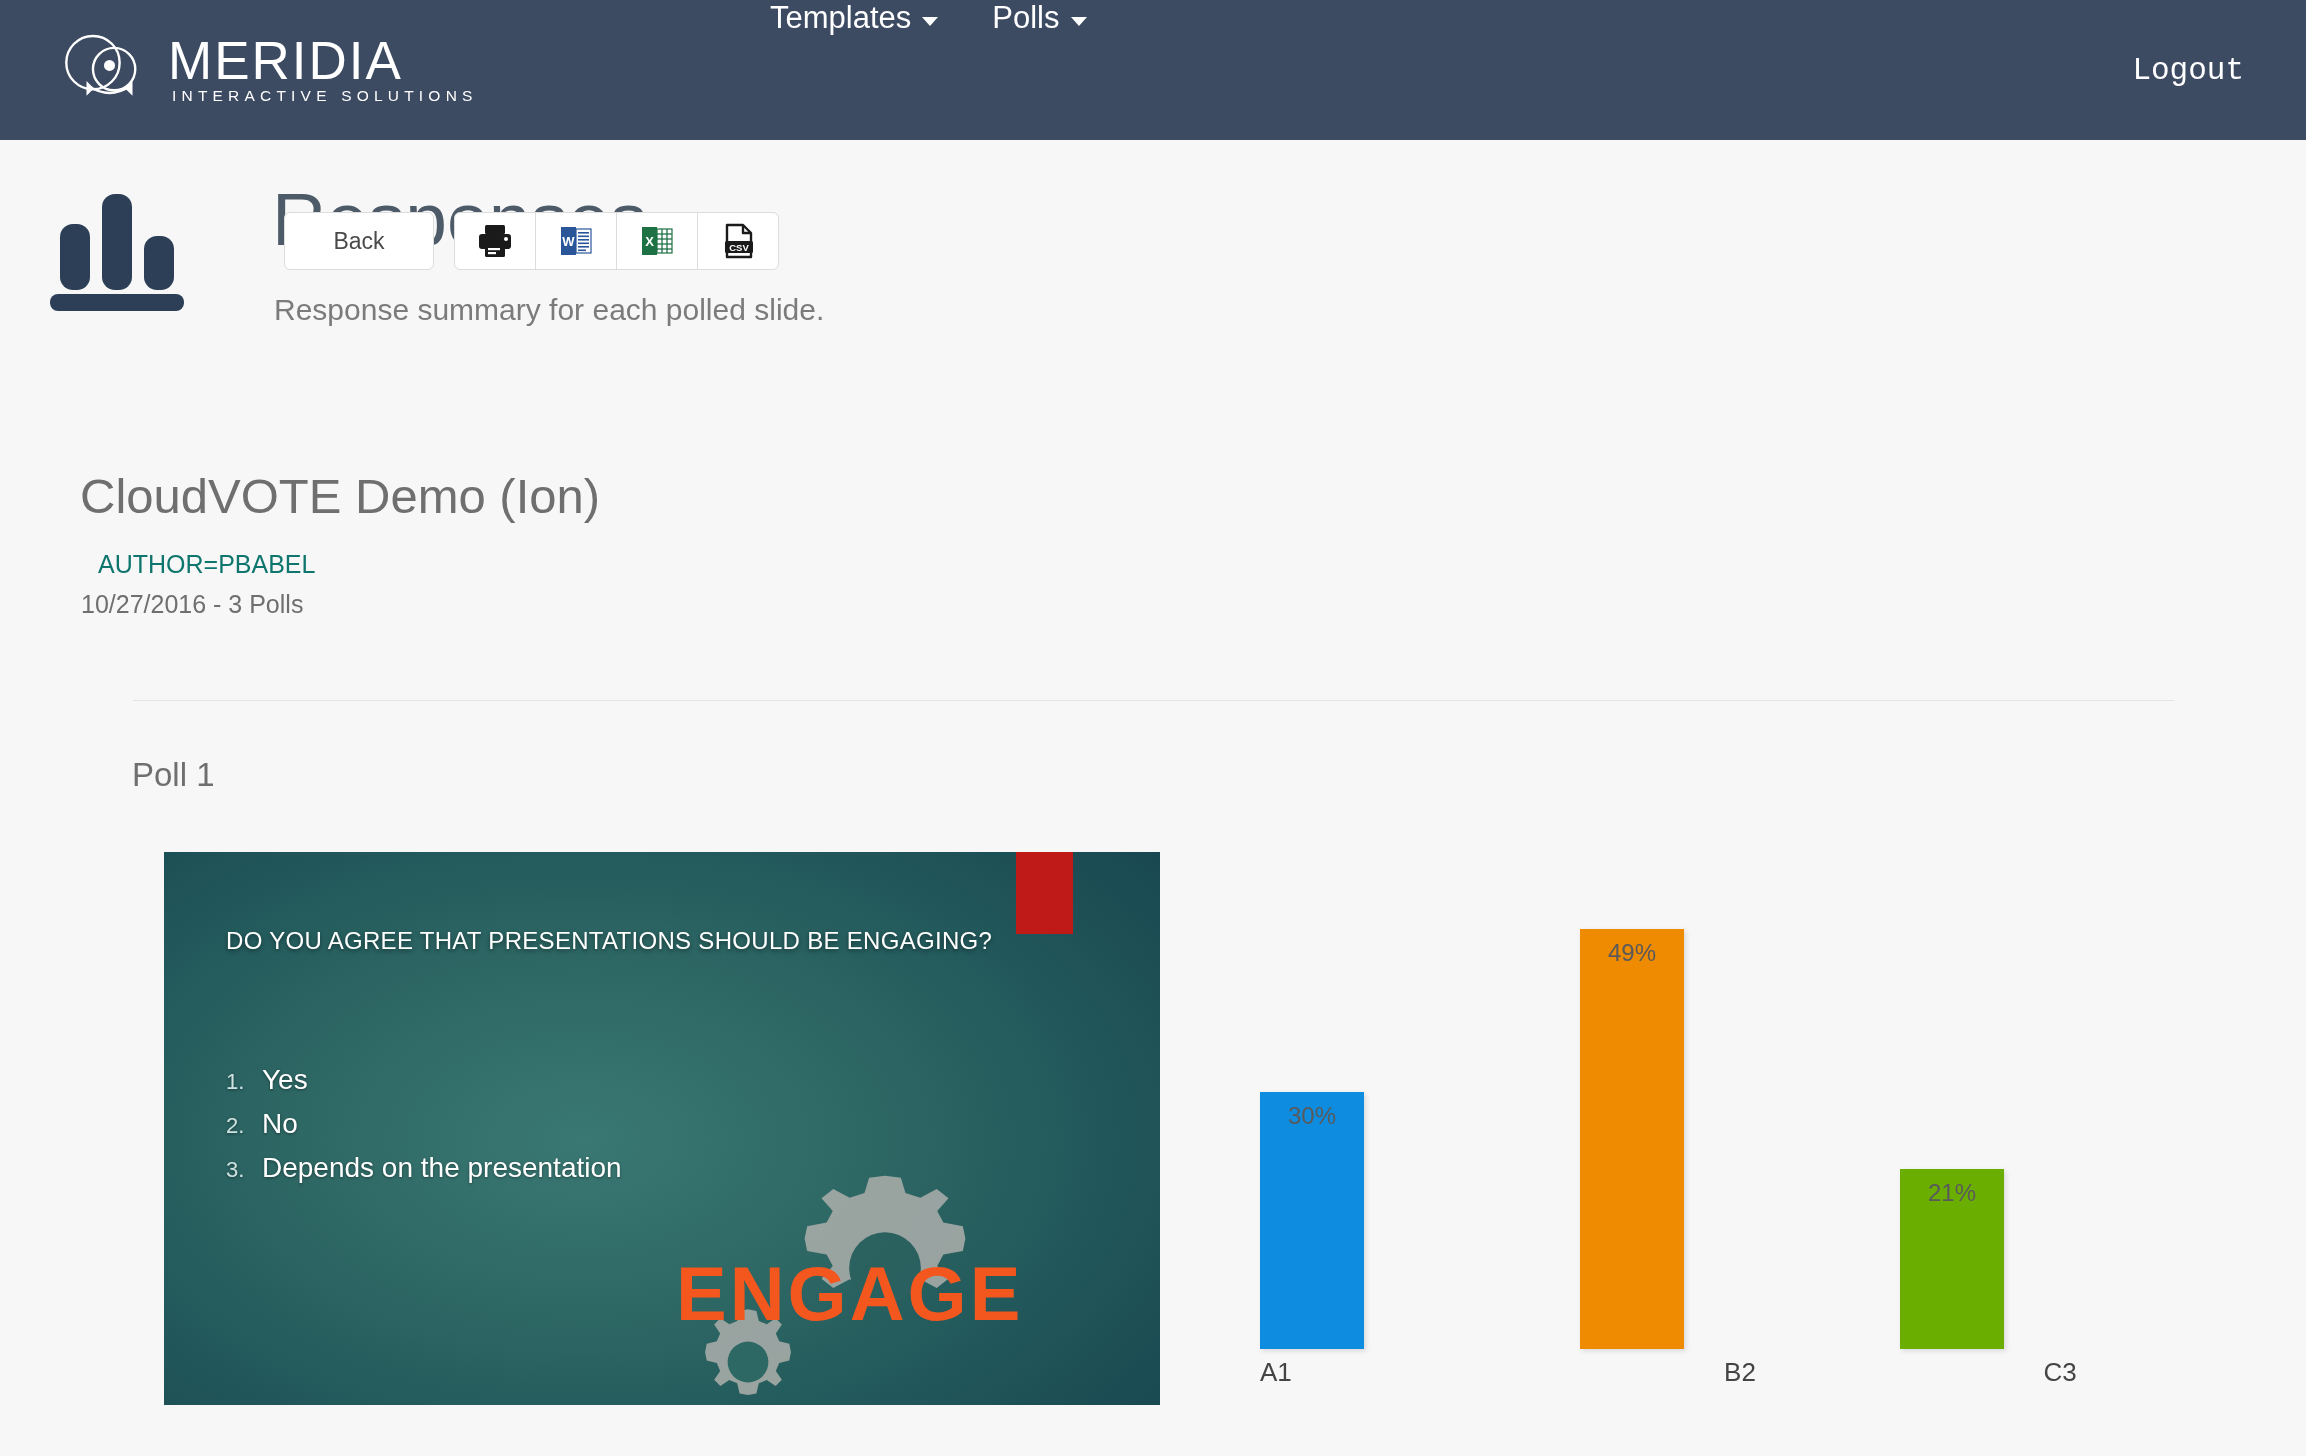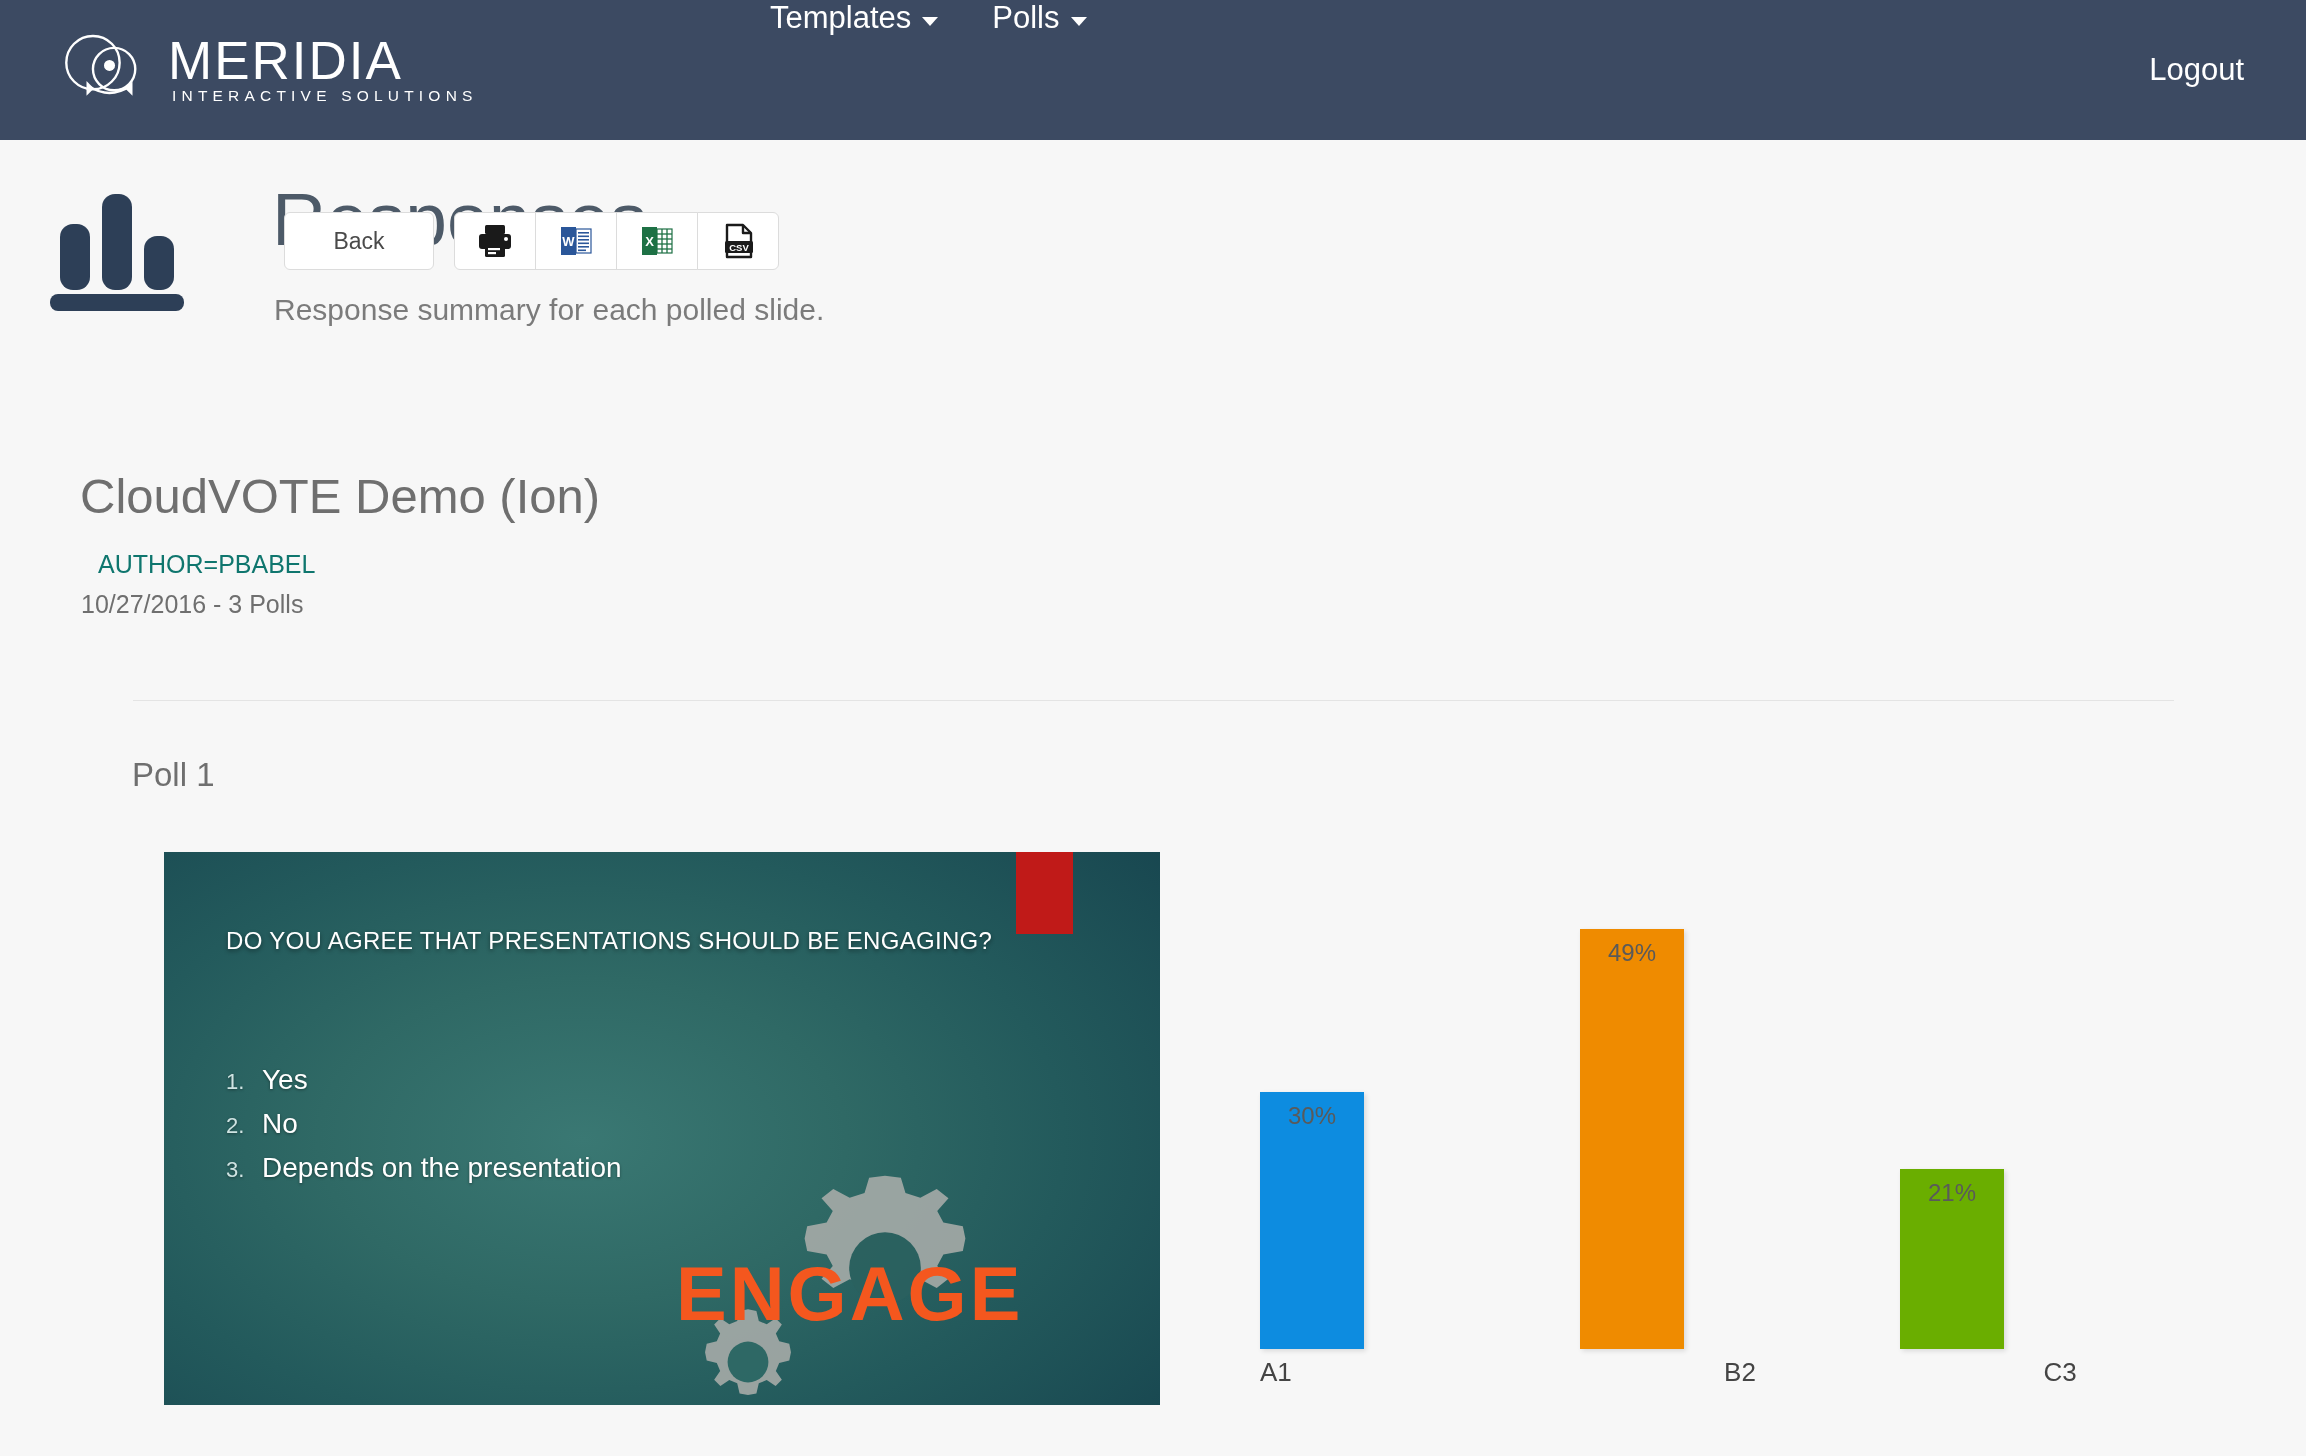--- a/index.html
+++ b/index.html
@@ -38,21 +38,21 @@
     align-items: center; gap: 11px; cursor: pointer; white-space: nowrap;
   }
   .caret {
     width: 0; height: 0; border-left: 8px solid transparent;
     border-right: 8px solid transparent; border-top: 9px solid #ffffff;
     margin-top: 6px;
   }
   #logout {
     position: absolute; right: 62px; top: 0; height: 140px;
     display: flex; align-items: center;
-    font-size: 31px; color: #ffffff; cursor: pointer;
+    font-size: 31px; color: #ffffff; cursor: pointer; font-family: Liberation Mono, monospace;
   }
 
   
   #page-head { position: absolute; left: 0; top: 140px; width: 2306px; }
   #chart-icon { position: absolute; left: 46px; top: 42px; width: 150px; height: 130px; }
   #page-title {
     position: absolute; left: 272px; top: 42px;
     font-size: 75px; color: #4d5a68; font-weight: 400; line-height: 1;
   }
   #page-subtitle {

